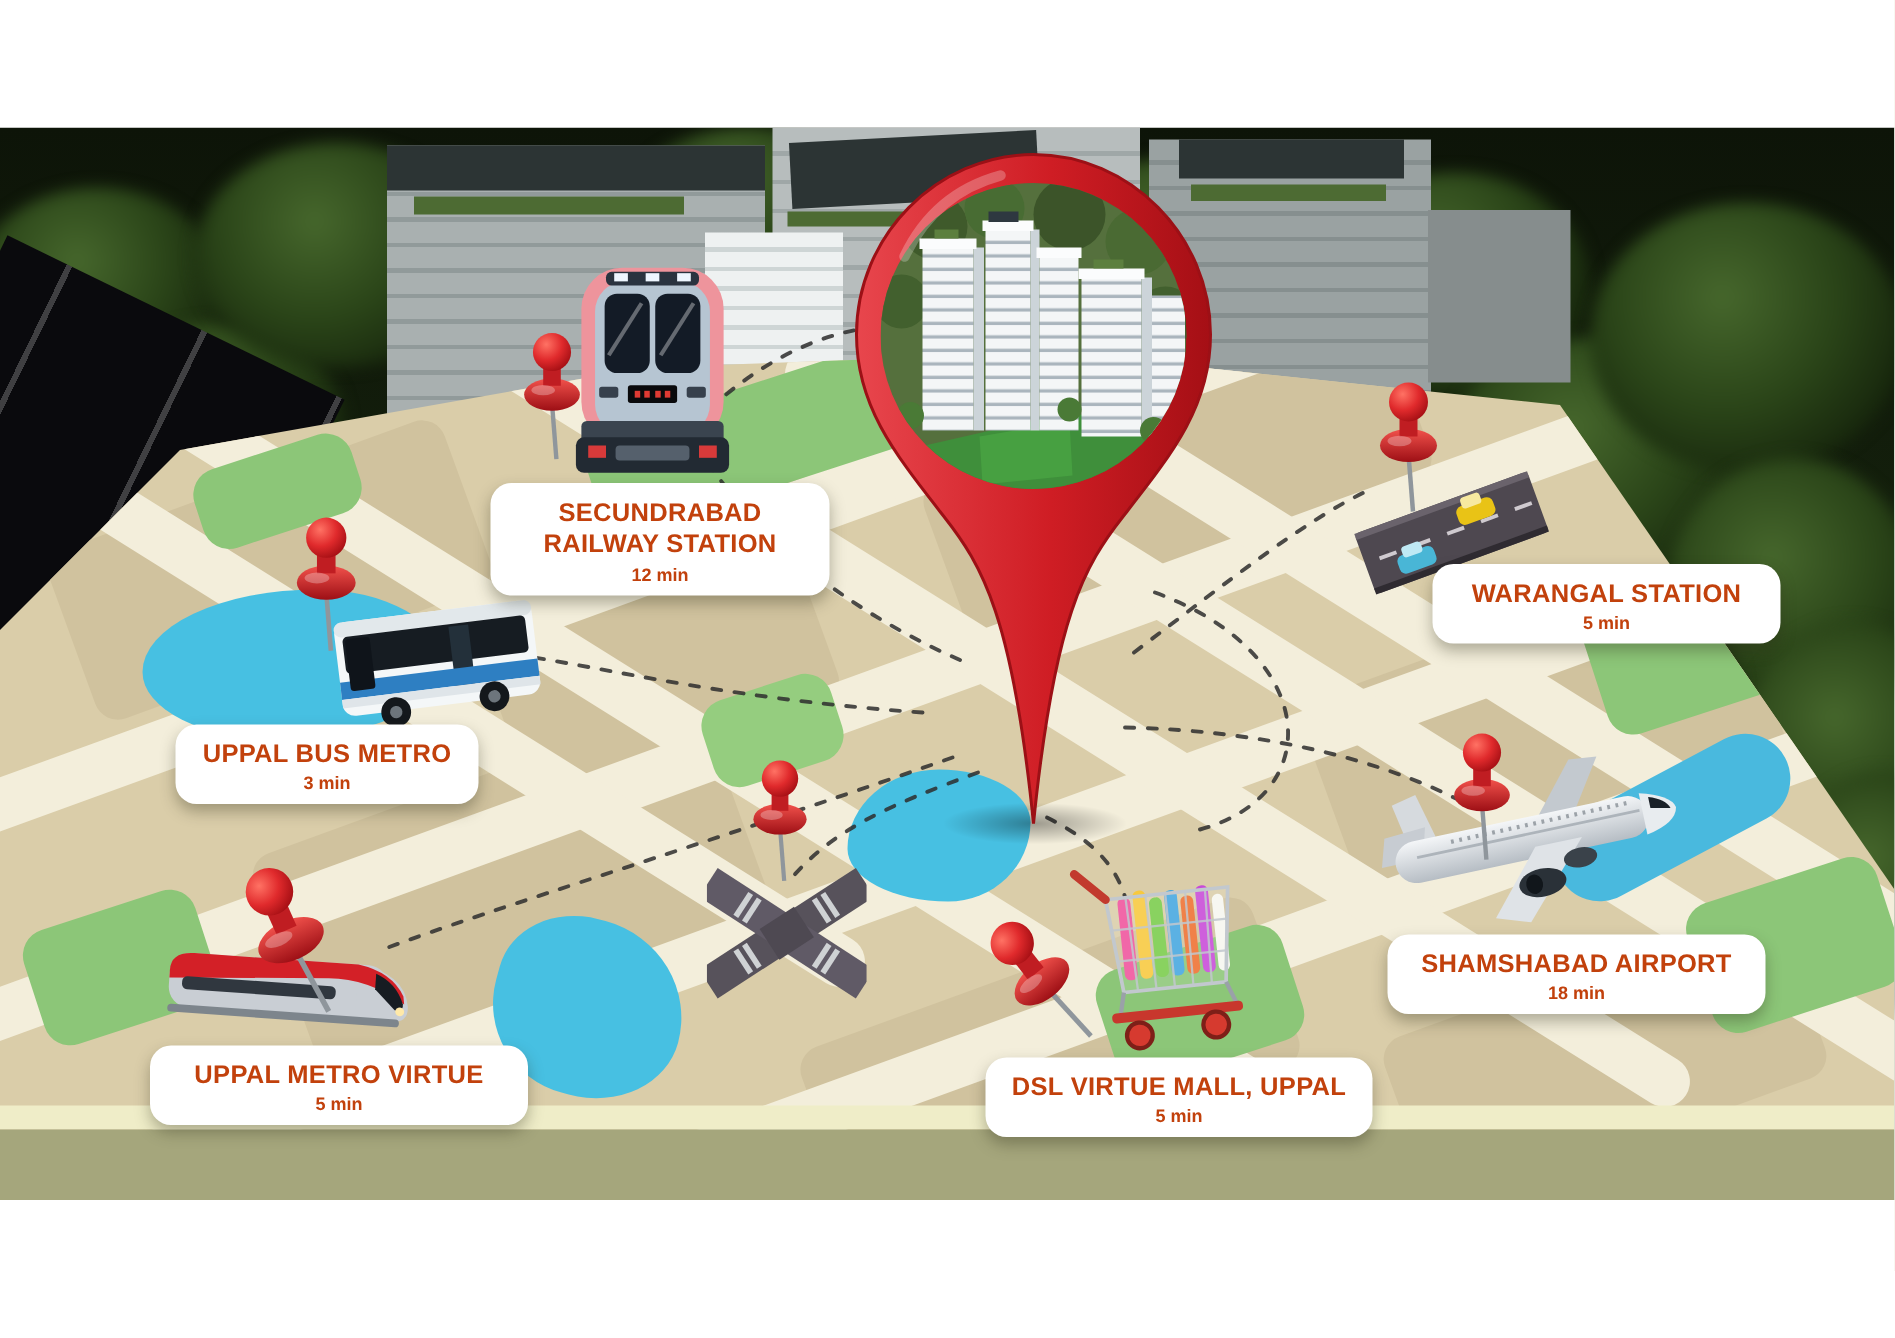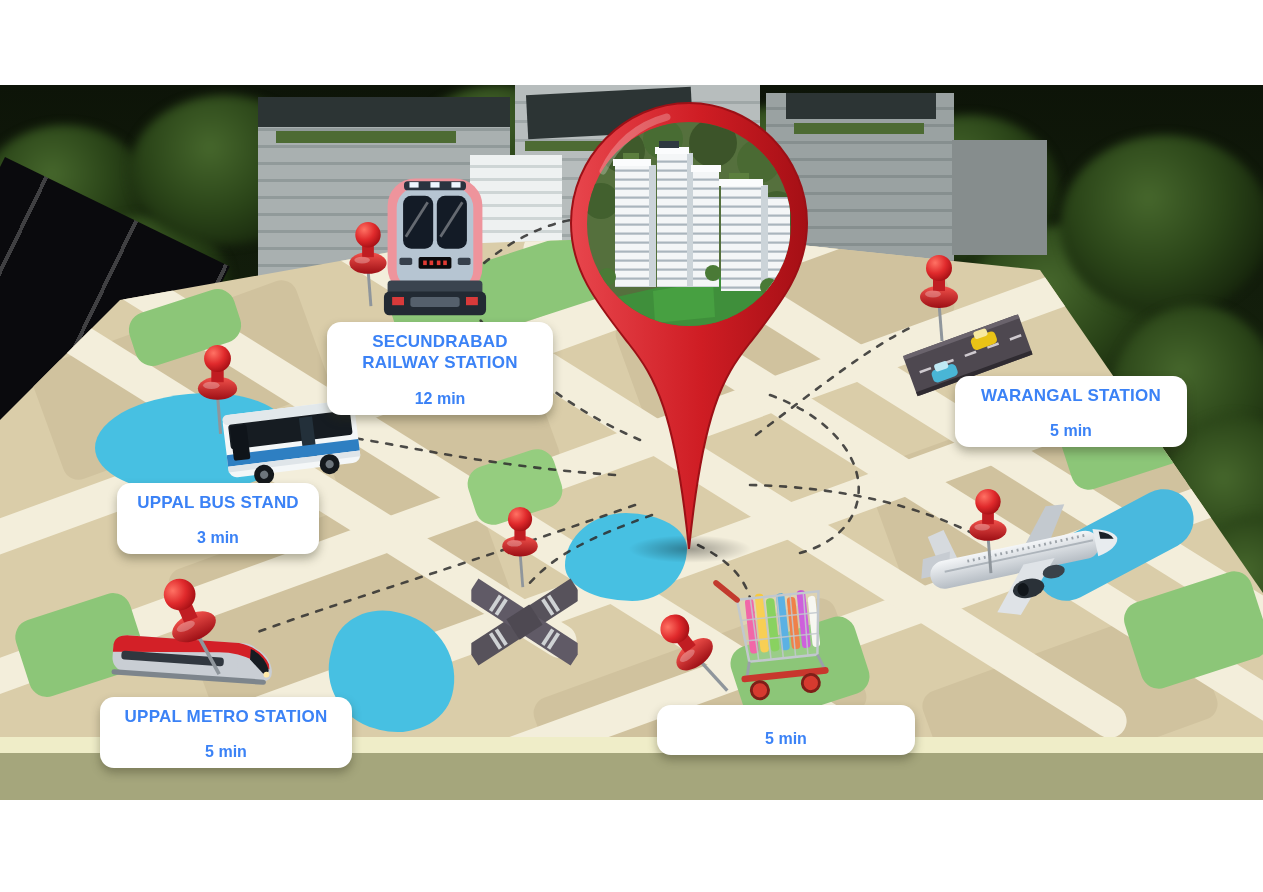--- a/index.html
+++ b/index.html
@@ -43,23 +43,23 @@
   .connectors{position:absolute;inset:0;z-index:4;pointer-events:none;}
 
   .icon{position:absolute;z-index:5;}
   .pin{position:absolute;z-index:6;}
   .pin-shadow{position:absolute;left:628px;top:450px;width:124px;height:28px;z-index:5;
     background:radial-gradient(ellipse at center,rgba(0,0,0,.35) 0%,rgba(0,0,0,0) 70%);}
 
   .center-pin{position:absolute;left:563px;top:16px;width:252px;height:452px;z-index:6;}
 
   .loc-label{position:absolute;background:#fff;border-radius:14px;padding:9px 10px 7px;text-align:center;
-    color:#3b82f6;box-shadow:0 5px 10px rgba(45,45,25,.35);z-index:7;}
+    color:#c2410c;box-shadow:0 5px 10px rgba(45,45,25,.35);z-index:7;}
   .loc-name{font-weight:700;font-size:17px;line-height:1.25;letter-spacing:.2px;}
-  .loc-time{font-weight:700;font-size:16px;margin-top:16px;}
+  .loc-time{font-weight:700;font-size:12px;margin-top:2px;}
 </style>
 </head>
 <body>
 
 <svg width="0" height="0" style="position:absolute" aria-hidden="true">
   <defs>
     <radialGradient id="gradPinHead" cx="35%" cy="30%" r="75%">
       <stop offset="0%" stop-color="#ff7264"></stop>
         <stop offset="55%" stop-color="#e02a2c"></stop>
         <stop offset="100%" stop-color="#a50f14"></stop>
@@ -408,31 +408,36 @@
         </g>
         <path d="M40 70 Q60 28 104 16" stroke="rgba(255,255,255,.25)" stroke-width="7" fill="none" stroke-linecap="round"></path>
       </svg>
     </div>
 
     <div class="loc-label" style="left:327px;top:237px;width:206px">
       <div class="loc-name">SECUNDRABAD RAILWAY STATION</div>
       <div class="loc-time">12 min</div>
     </div>
     <div class="loc-label" style="left:117px;top:398px;width:182px">
-      <div class="loc-name">UPPAL BUS STAND</div>
+      <div class="loc-name">UPPAL BUS METRO</div>
       <div class="loc-time">3 min</div>
     </div>
     <div class="loc-label" style="left:955px;top:291px;width:212px">
       <div class="loc-name">WARANGAL STATION</div>
       <div class="loc-time">5 min</div>
     </div>
     <div class="loc-label" style="left:100px;top:612px;width:232px">
-      <div class="loc-name">UPPAL METRO STATION</div>
+      <div class="loc-name">UPPAL METRO VIRTUE</div>
       <div class="loc-time">5 min</div>
     </div>
     <div class="loc-label" style="left:657px;top:620px;width:238px">
+      <div class="loc-name">DSL VIRTUE MALL, UPPAL</div>
       <div class="loc-time">5 min</div>
+    </div>
+    <div class="loc-label" style="left:925px;top:538px;width:232px">
+      <div class="loc-name">SHAMSHABAD AIRPORT</div>
+      <div class="loc-time">18 min</div>
     </div>
 
   </div>
 
   <div class="strip bottom"></div>
 </div>
 
 </body></html>

